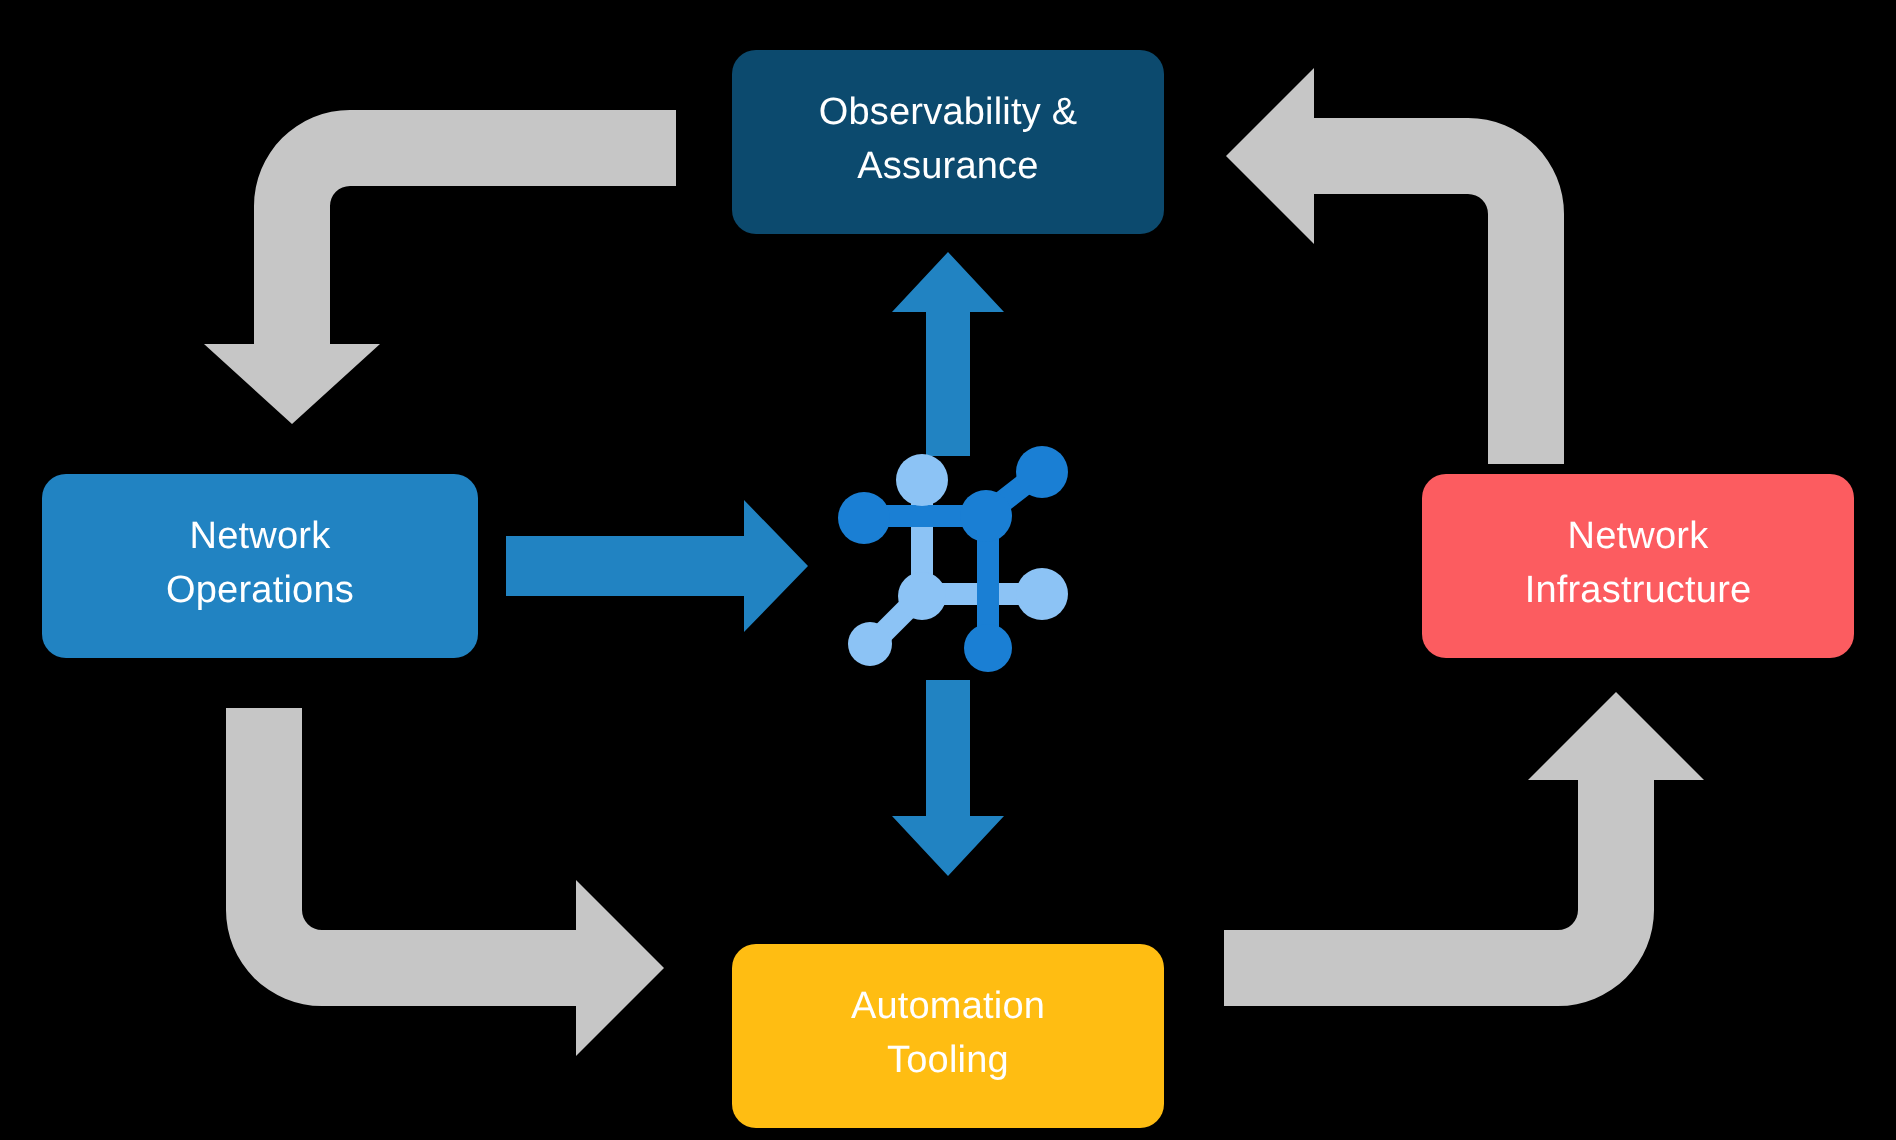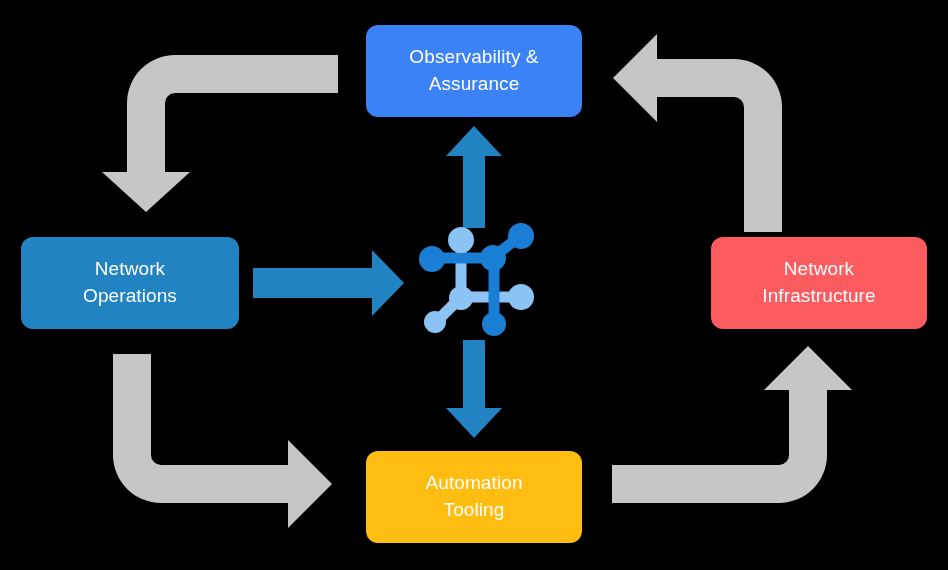--- a/index.html
+++ b/index.html
@@ -109,36 +109,36 @@
              L 827,390
              L 852,390
              L 808,346
              L 764,390
              L 789,390
              L 789,455
              A 10,10 0 0 1 779,465
              L 612,465 Z"></path>
   </svg>
 
-  <div class="node-box" id="box-observability" style="background:#3b82f6;">
+  <div class="node-box" id="box-observability" style="background:#0c4a6e;">
     <span class="node-label">Observability &amp;
 Assurance</span>
   </div>
 
   <div class="node-box" id="box-network-operations" style="background:#2183c2;">
     <span class="node-label">Network
 Operations</span>
   </div>
 
   <div class="node-box" id="box-network-infrastructure" style="background:#fc5c60;">
     <span class="node-label">Network
 Infrastructure</span>
   </div>
 
-  <div class="node-box" id="box-automation-tooling" style="background:#ffbd12;">
+  <div class="node-box" id="box-automation-tooling" style="background:#ffbd12;margin-top:21px;">
     <span class="node-label">Automation
 Tooling</span>
   </div>
 
   <svg class="svg-layer" viewBox="0 0 948 570" width="948" height="570" aria-hidden="true">
 
     <path fill="#2183c2" d="M 253,268 L 372,268 L 372,250 L 404,283 L 372,316 L 372,298 L 253,298 Z"></path>
 
     <path fill="#2183c2" d="M 463,228 L 463,156 L 446,156 L 474,126 L 502,156 L 485,156 L 485,228 Z"></path>
 

